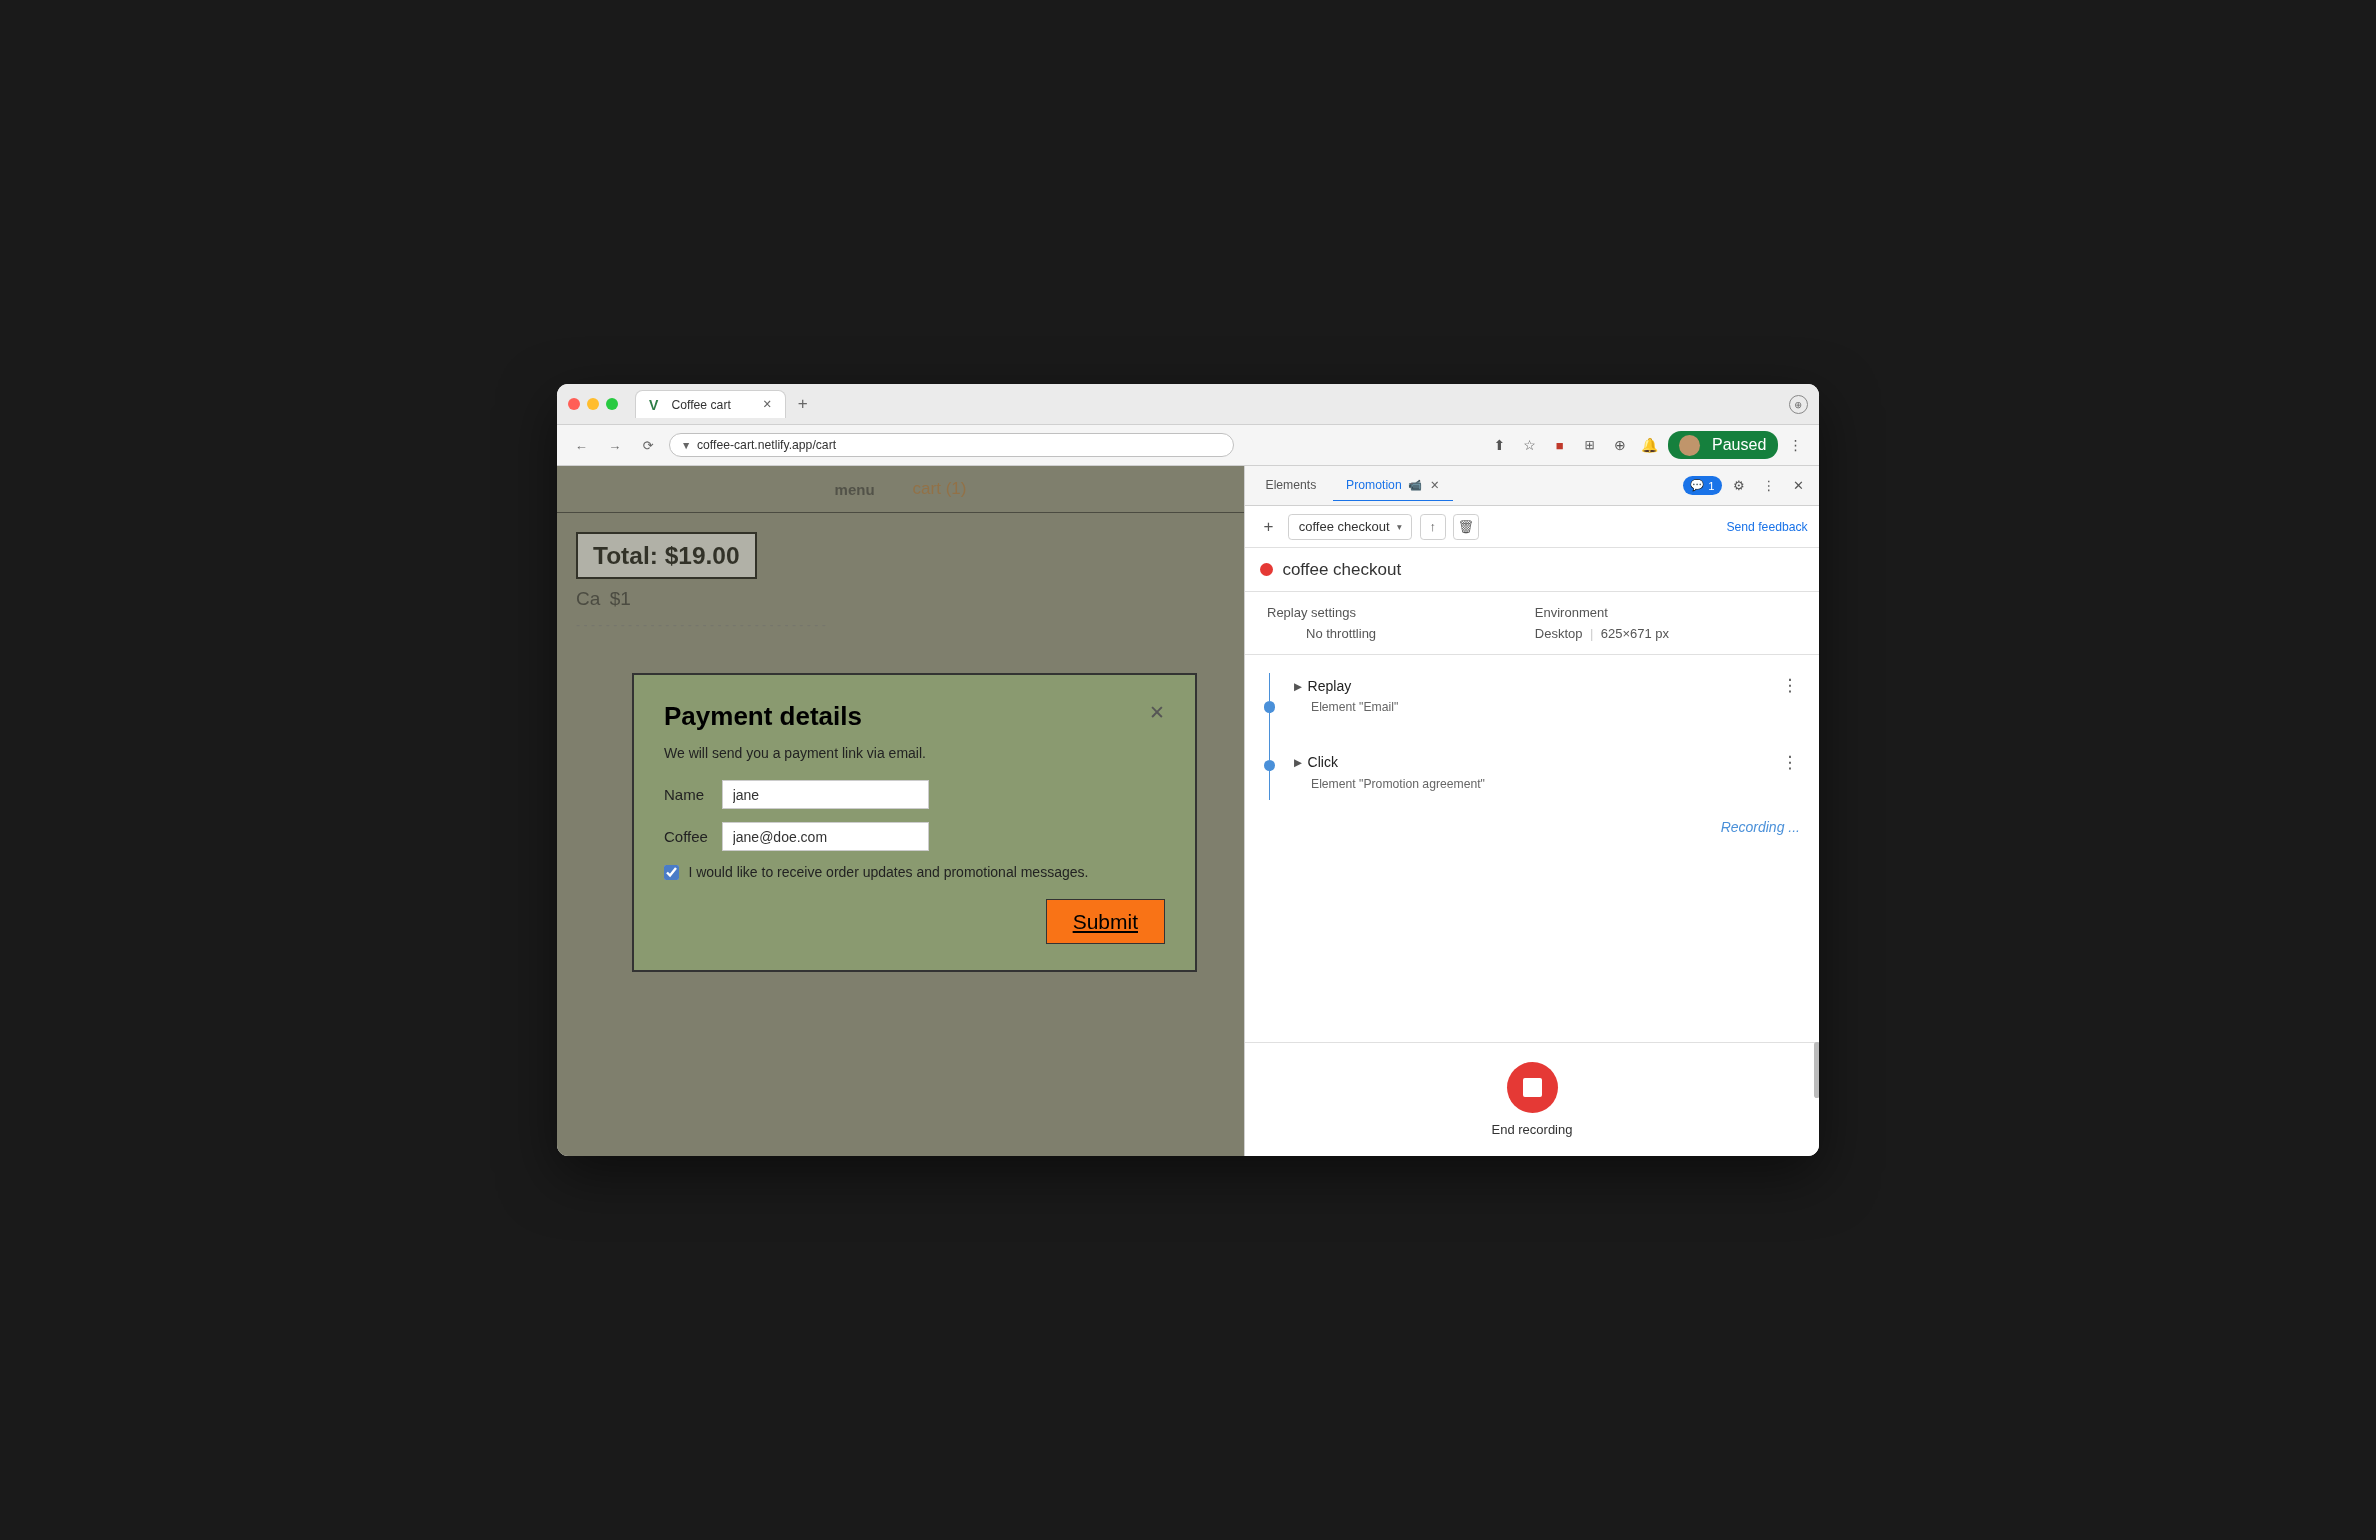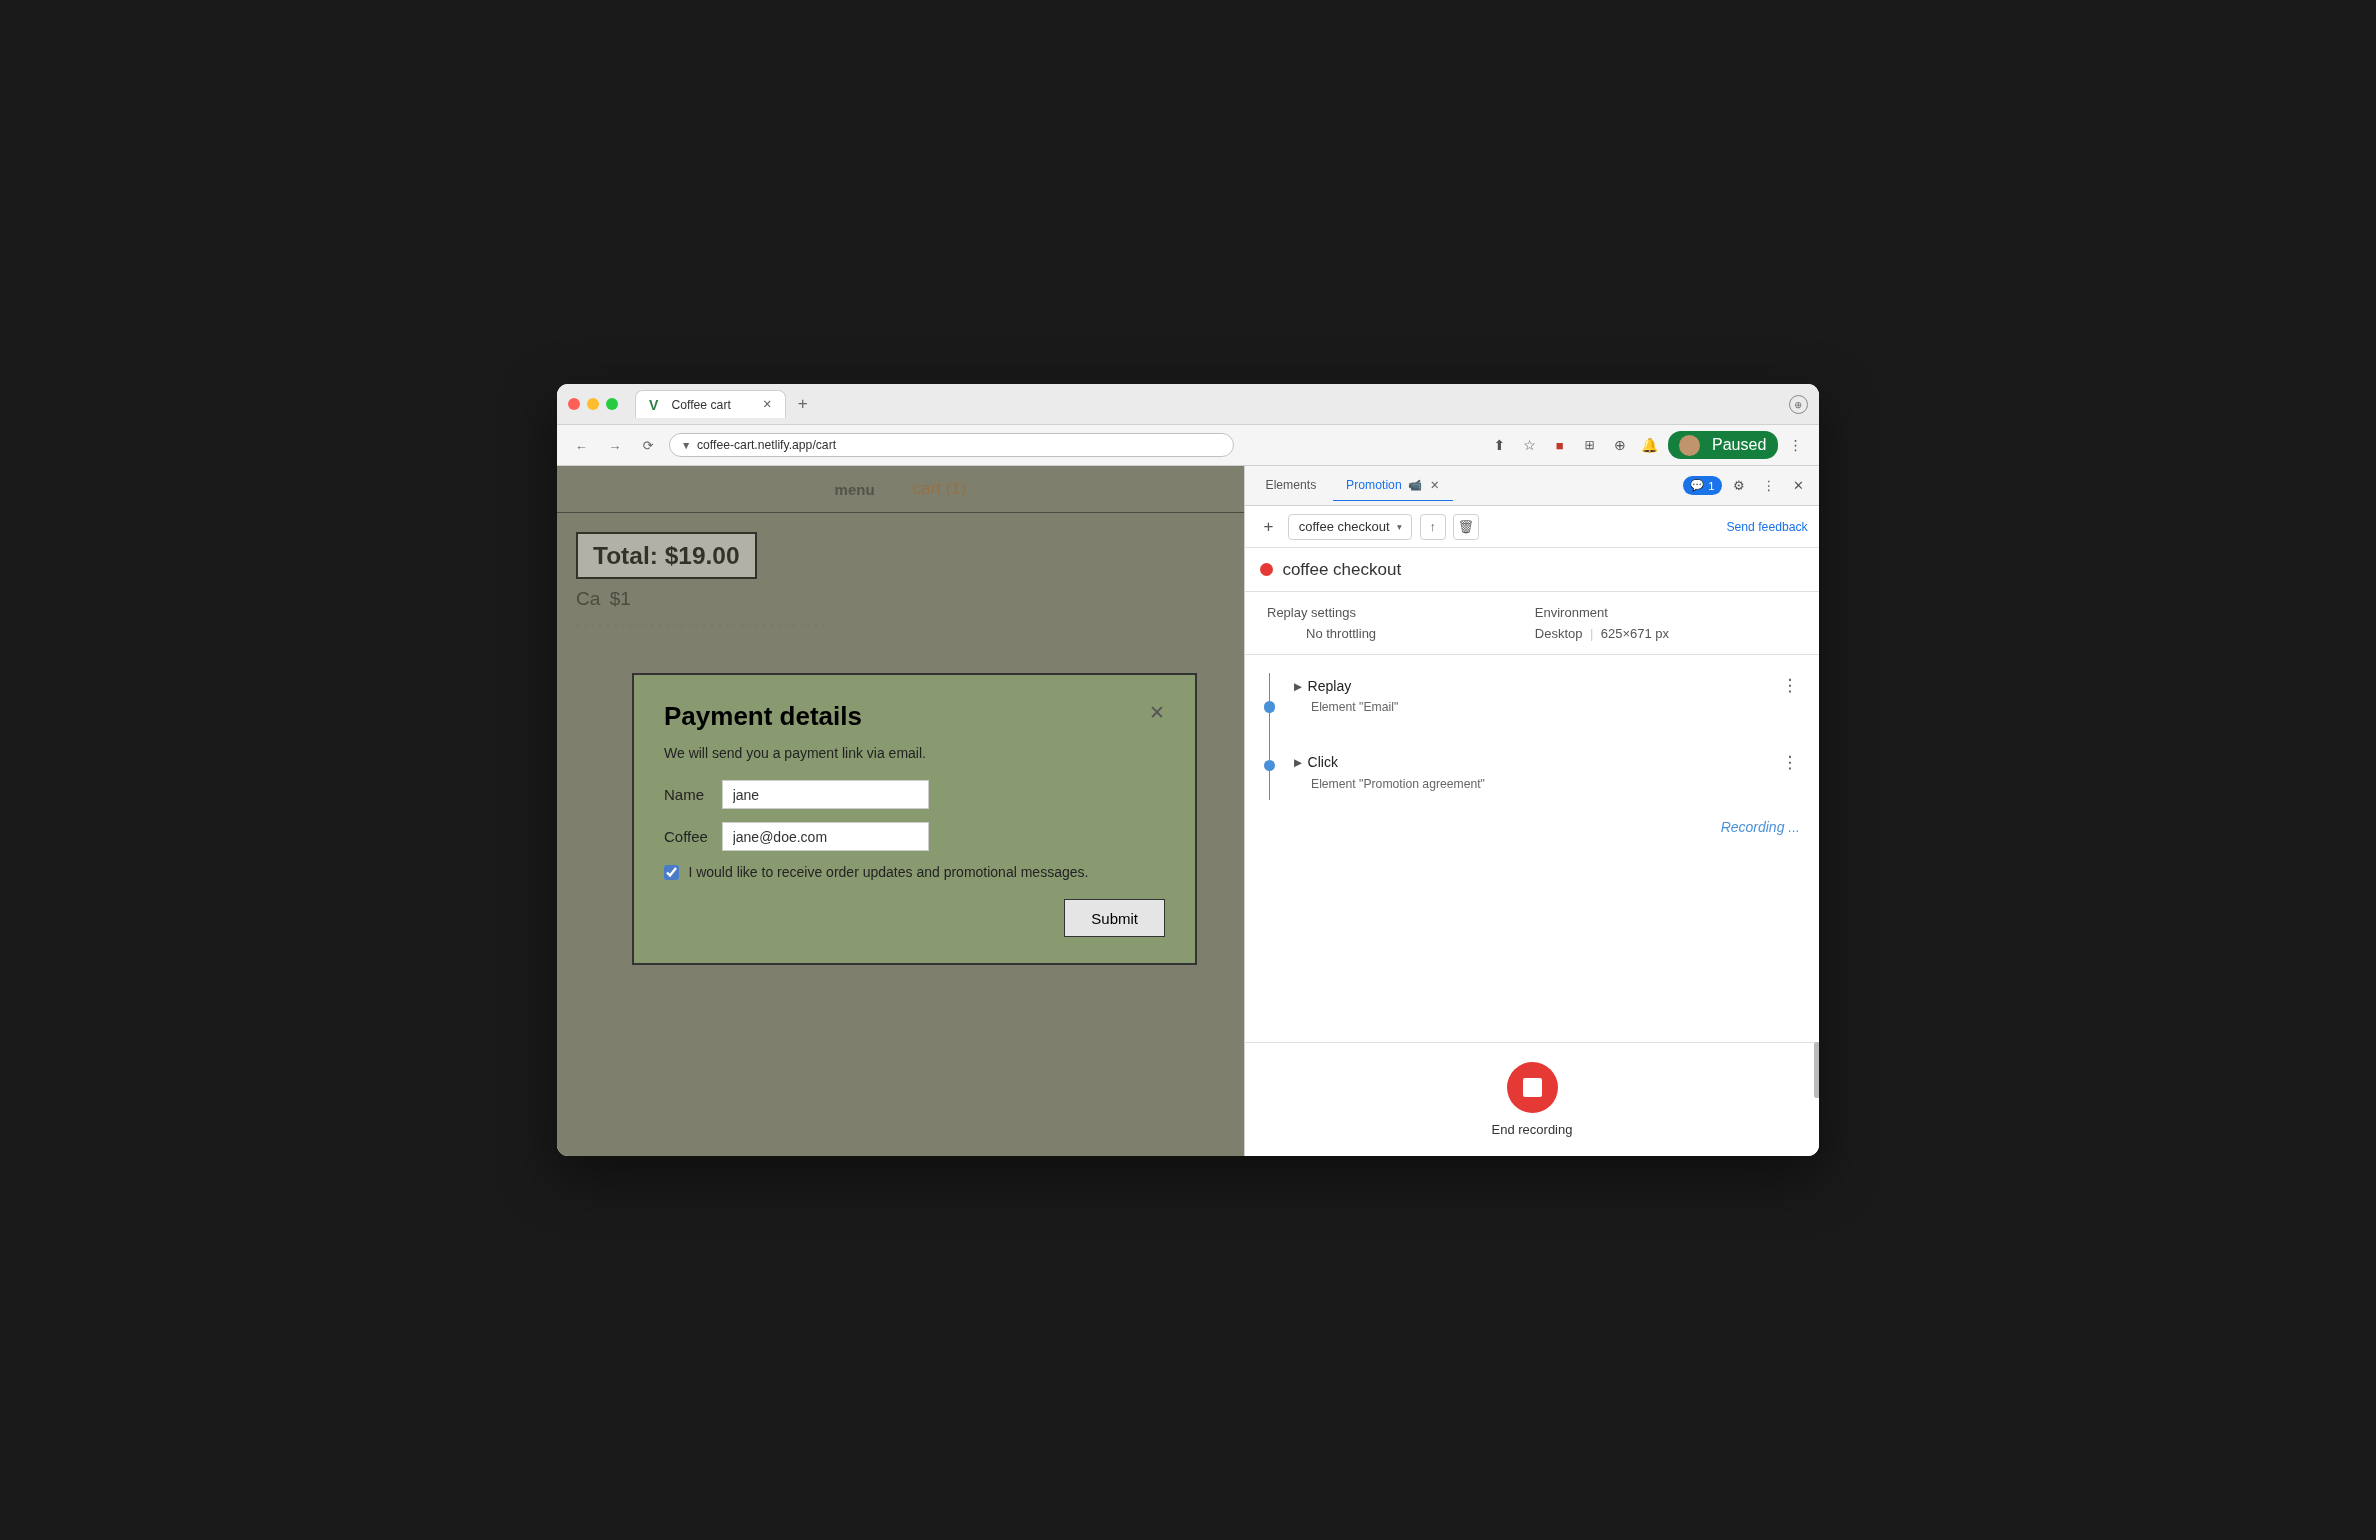--- a/index.html
+++ b/index.html
@@ -293,26 +293,27 @@
       accent-color: #4a7cc7;
     }
     .checkbox-label {
       font-size: 14px;
       color: #222;
     }
     .submit-btn {
       display: block;
       margin-left: auto;
       border: 1.9px solid #333;
-      background: #e5e5e5;
+      background: #f97316;
       padding: 9.4px 26px;
-      font-size: 15px;
+      font-size: 21px;
       font-weight: 500;
       cursor: pointer;
       color: #000;
+      text-decoration: underline;
     }
     
     .devtools-panel {
       flex: 1;
       background: #ffffff;
       display: flex;
       flex-direction: column;
       border-left: 0.9px solid #d0d0d0;
       min-width: 0;
     }

